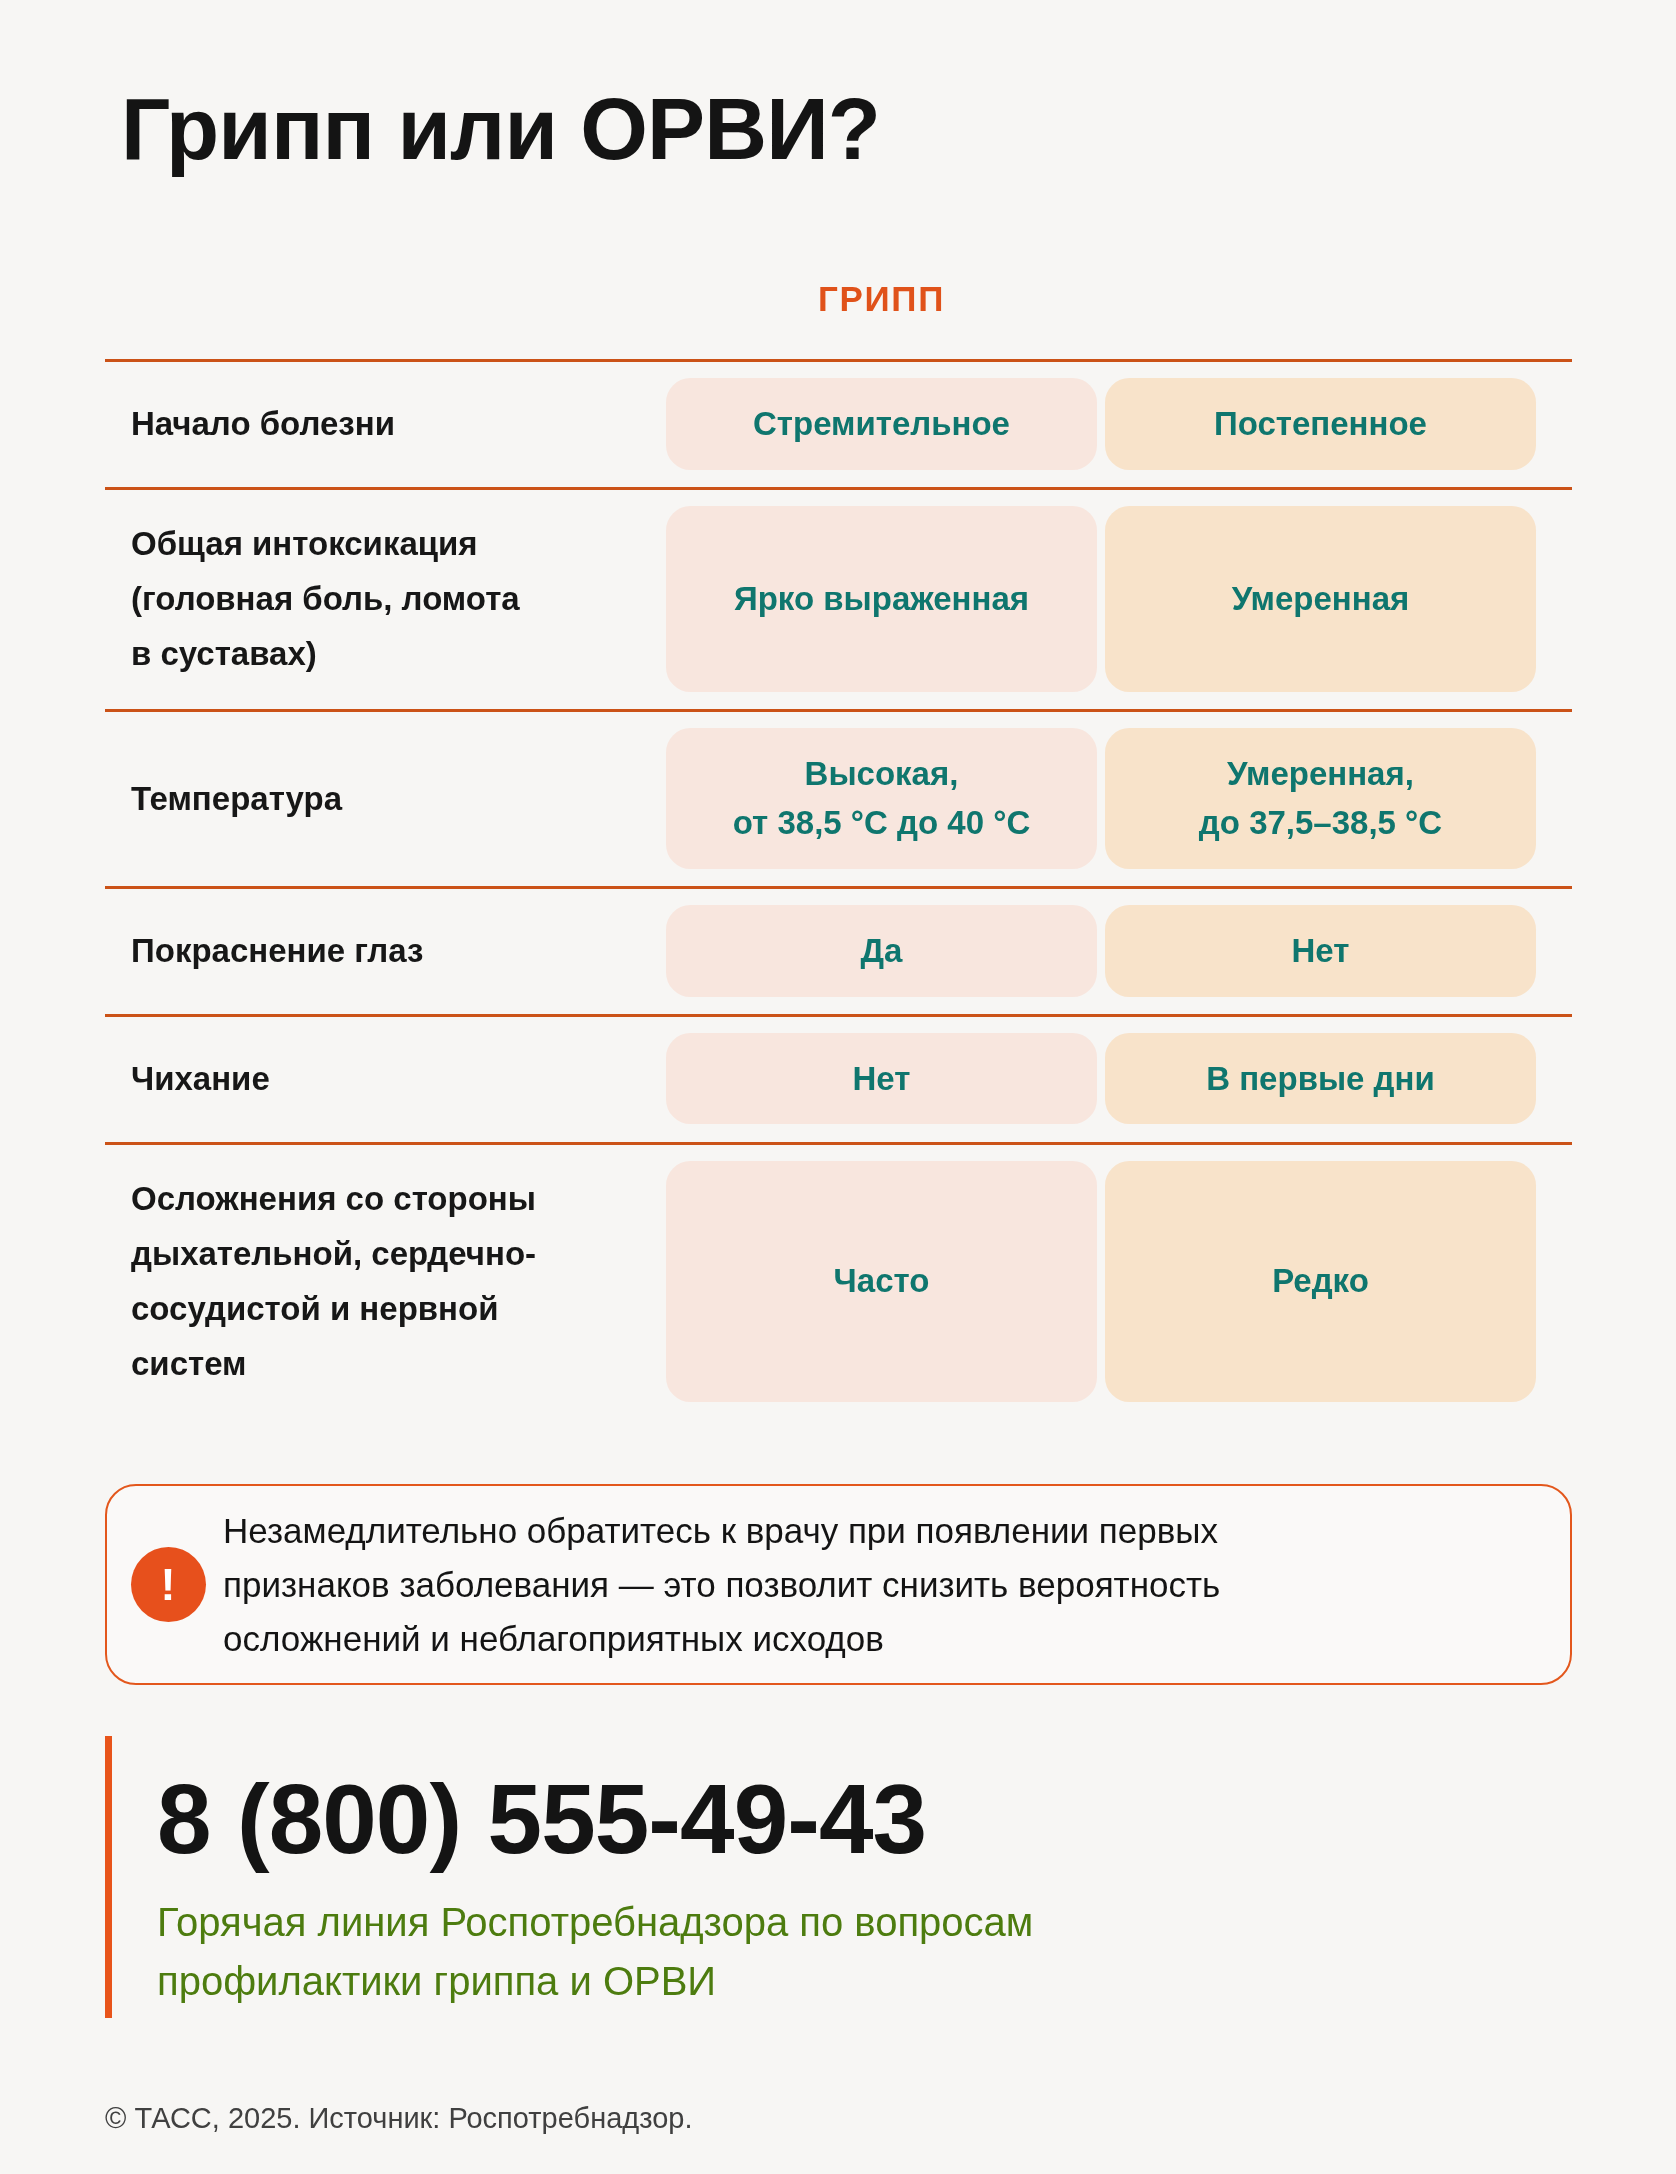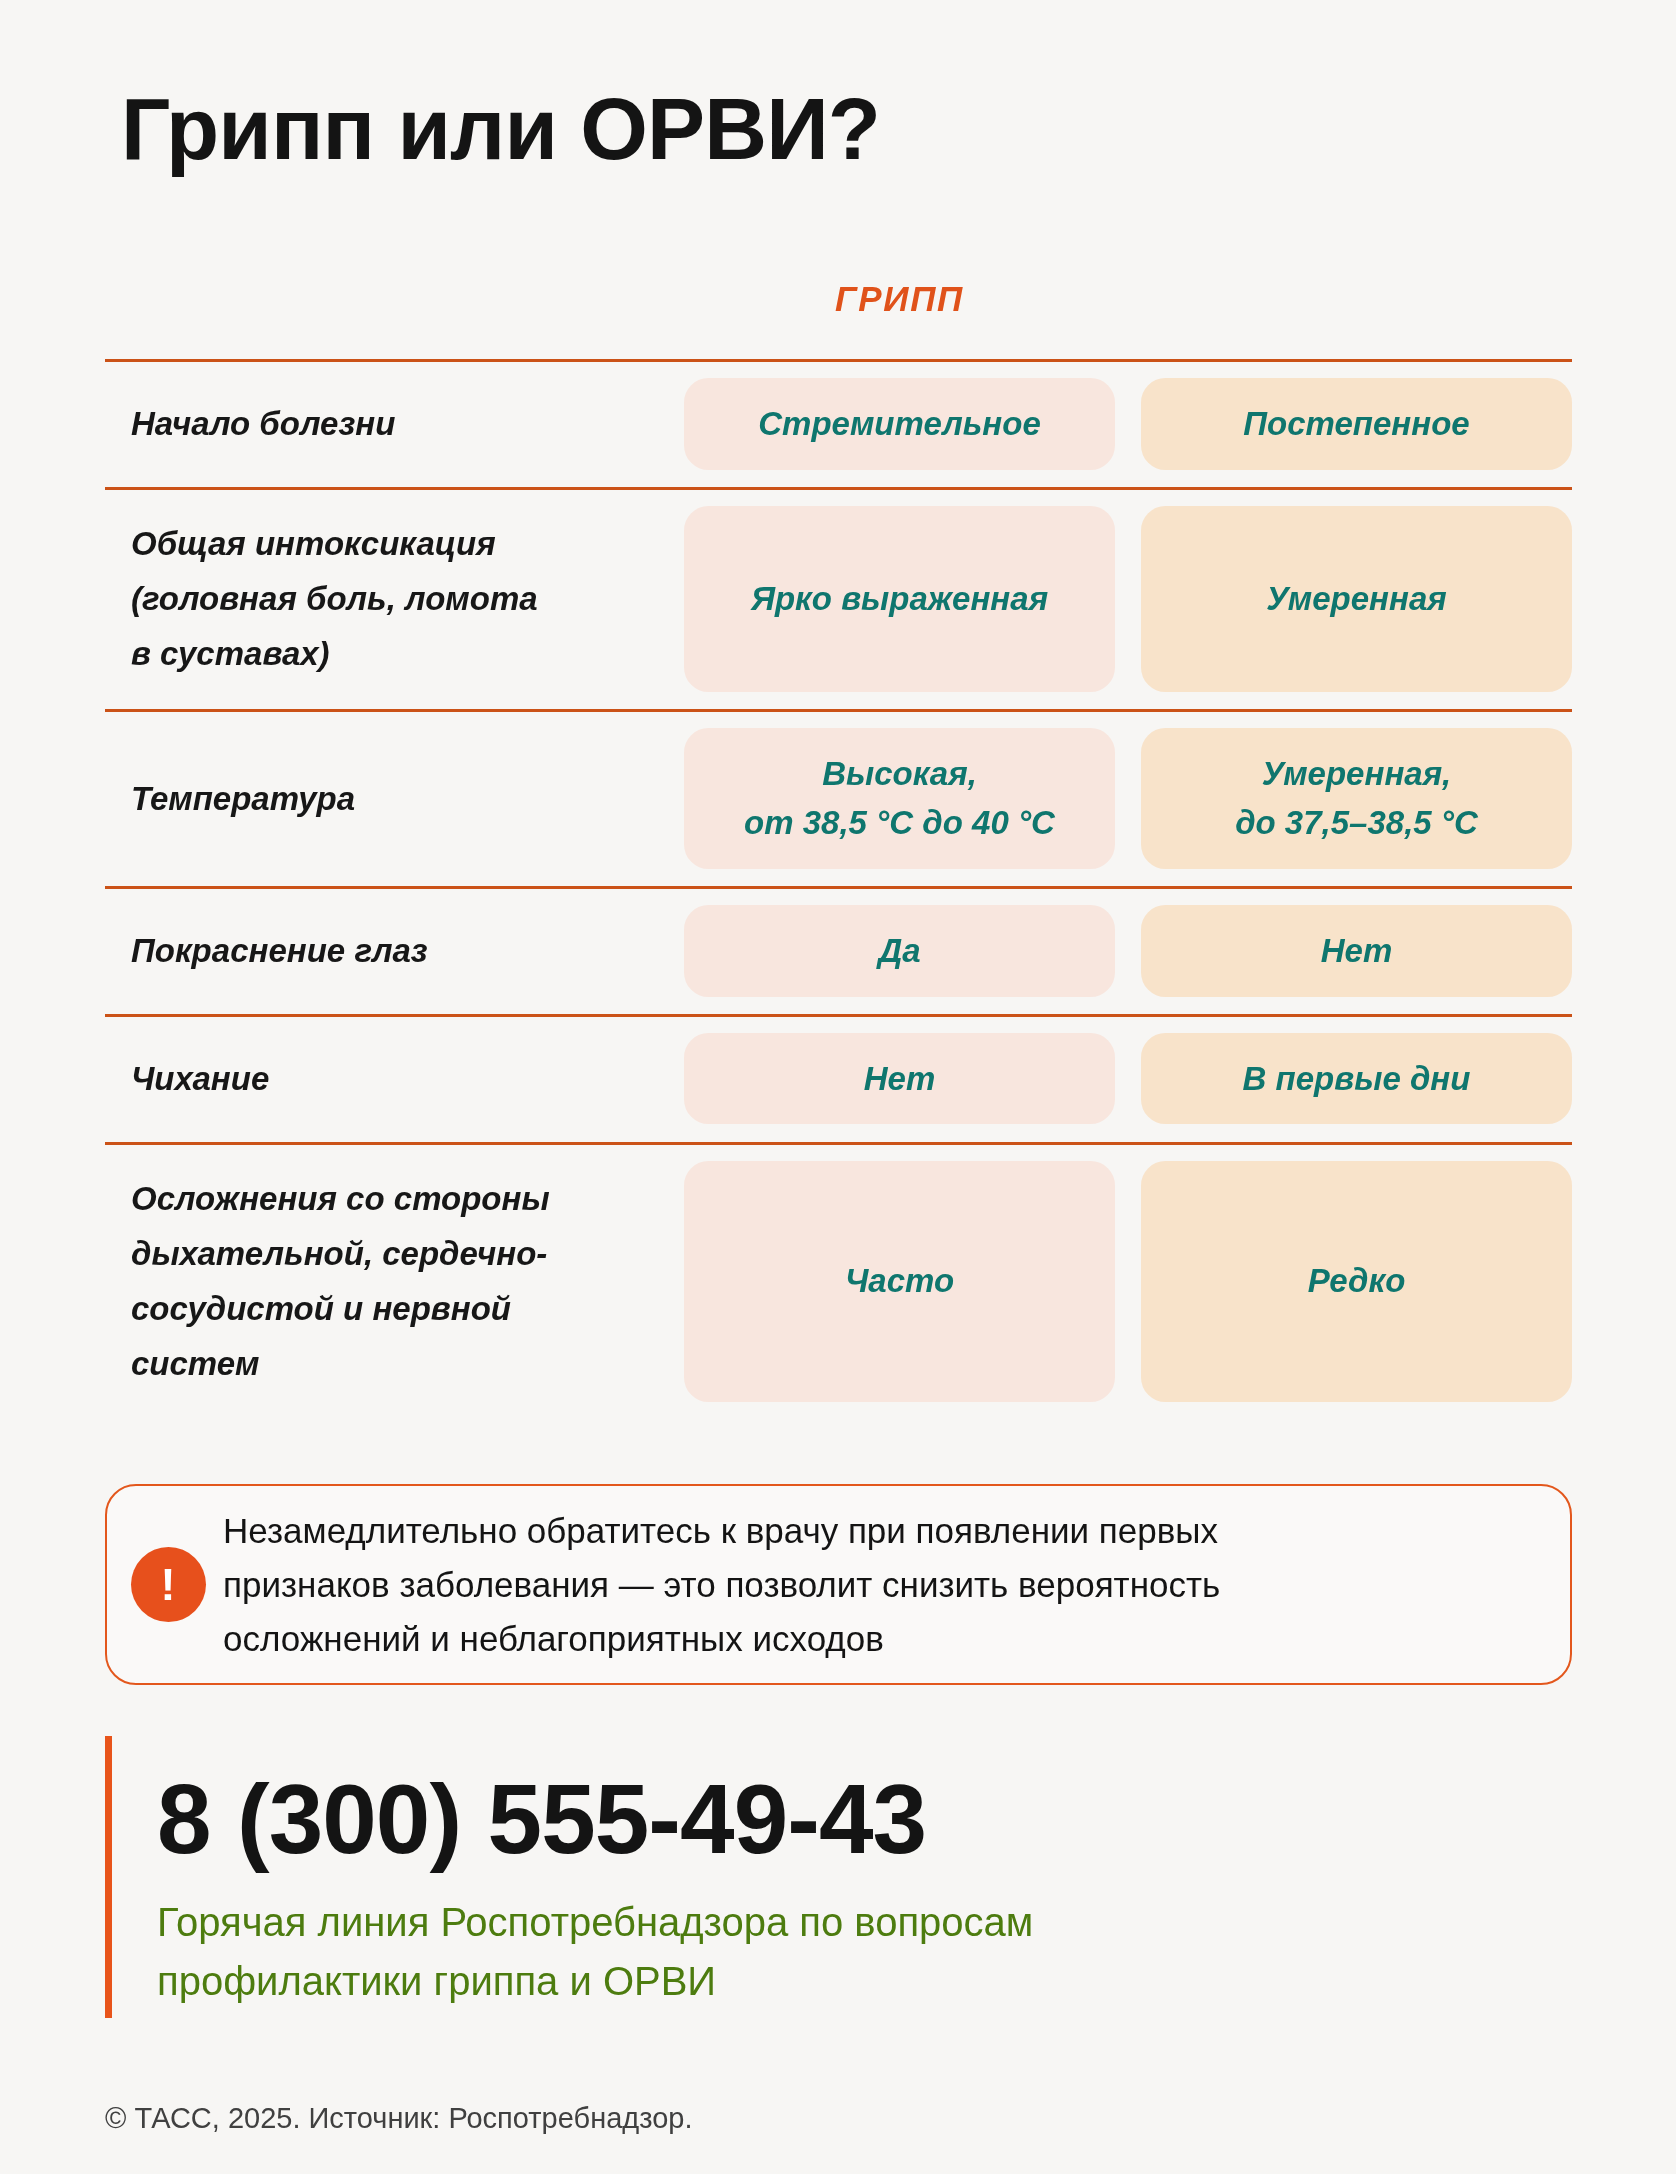--- a/index.html
+++ b/index.html
@@ -24,22 +24,21 @@
     font-weight: 700;
     letter-spacing: -0.9px;
     line-height: 1.2;
     color: #141414;
   }
   
   .table { margin-top: 98px; }
   .grid-cols {
     display: grid;
     grid-template-columns: 553px 431px 431px;
-    column-gap: 26px;
-    font-style: italic;
+    column-gap: 8px;
   }
   .thead { margin-bottom: 40px; }
   .th {
     text-align: center;
     font-size: 35px;
     font-weight: 700;
     letter-spacing: 1.7px;
   }
   .th-flu  { color: #e0521a; }
   .th-orvi { color: #f09036; }
@@ -199,21 +198,21 @@
   <div class="warning">
     <div class="warn-icon">
       <span>!</span>
     </div>
     <p class="warn-text">Незамедлительно обратитесь к врачу при появлении первых
 признаков заболевания — это позволит снизить вероятность
 осложнений и неблагоприятных исходов</p>
   </div>
 
   <div class="hotline">
-    <div class="phone">8 (300) 555-49-43</div>
+    <div class="phone">8 (800) 555-49-43</div>
     <p class="phone-desc">Горячая линия Роспотребнадзора по вопросам
 профилактики гриппа и ОРВИ</p>
   </div>
 
   <p class="footer">© ТАСС, 2025. Источник: Роспотребнадзор.</p>
 
 </div>
 
 
 </body></html>

